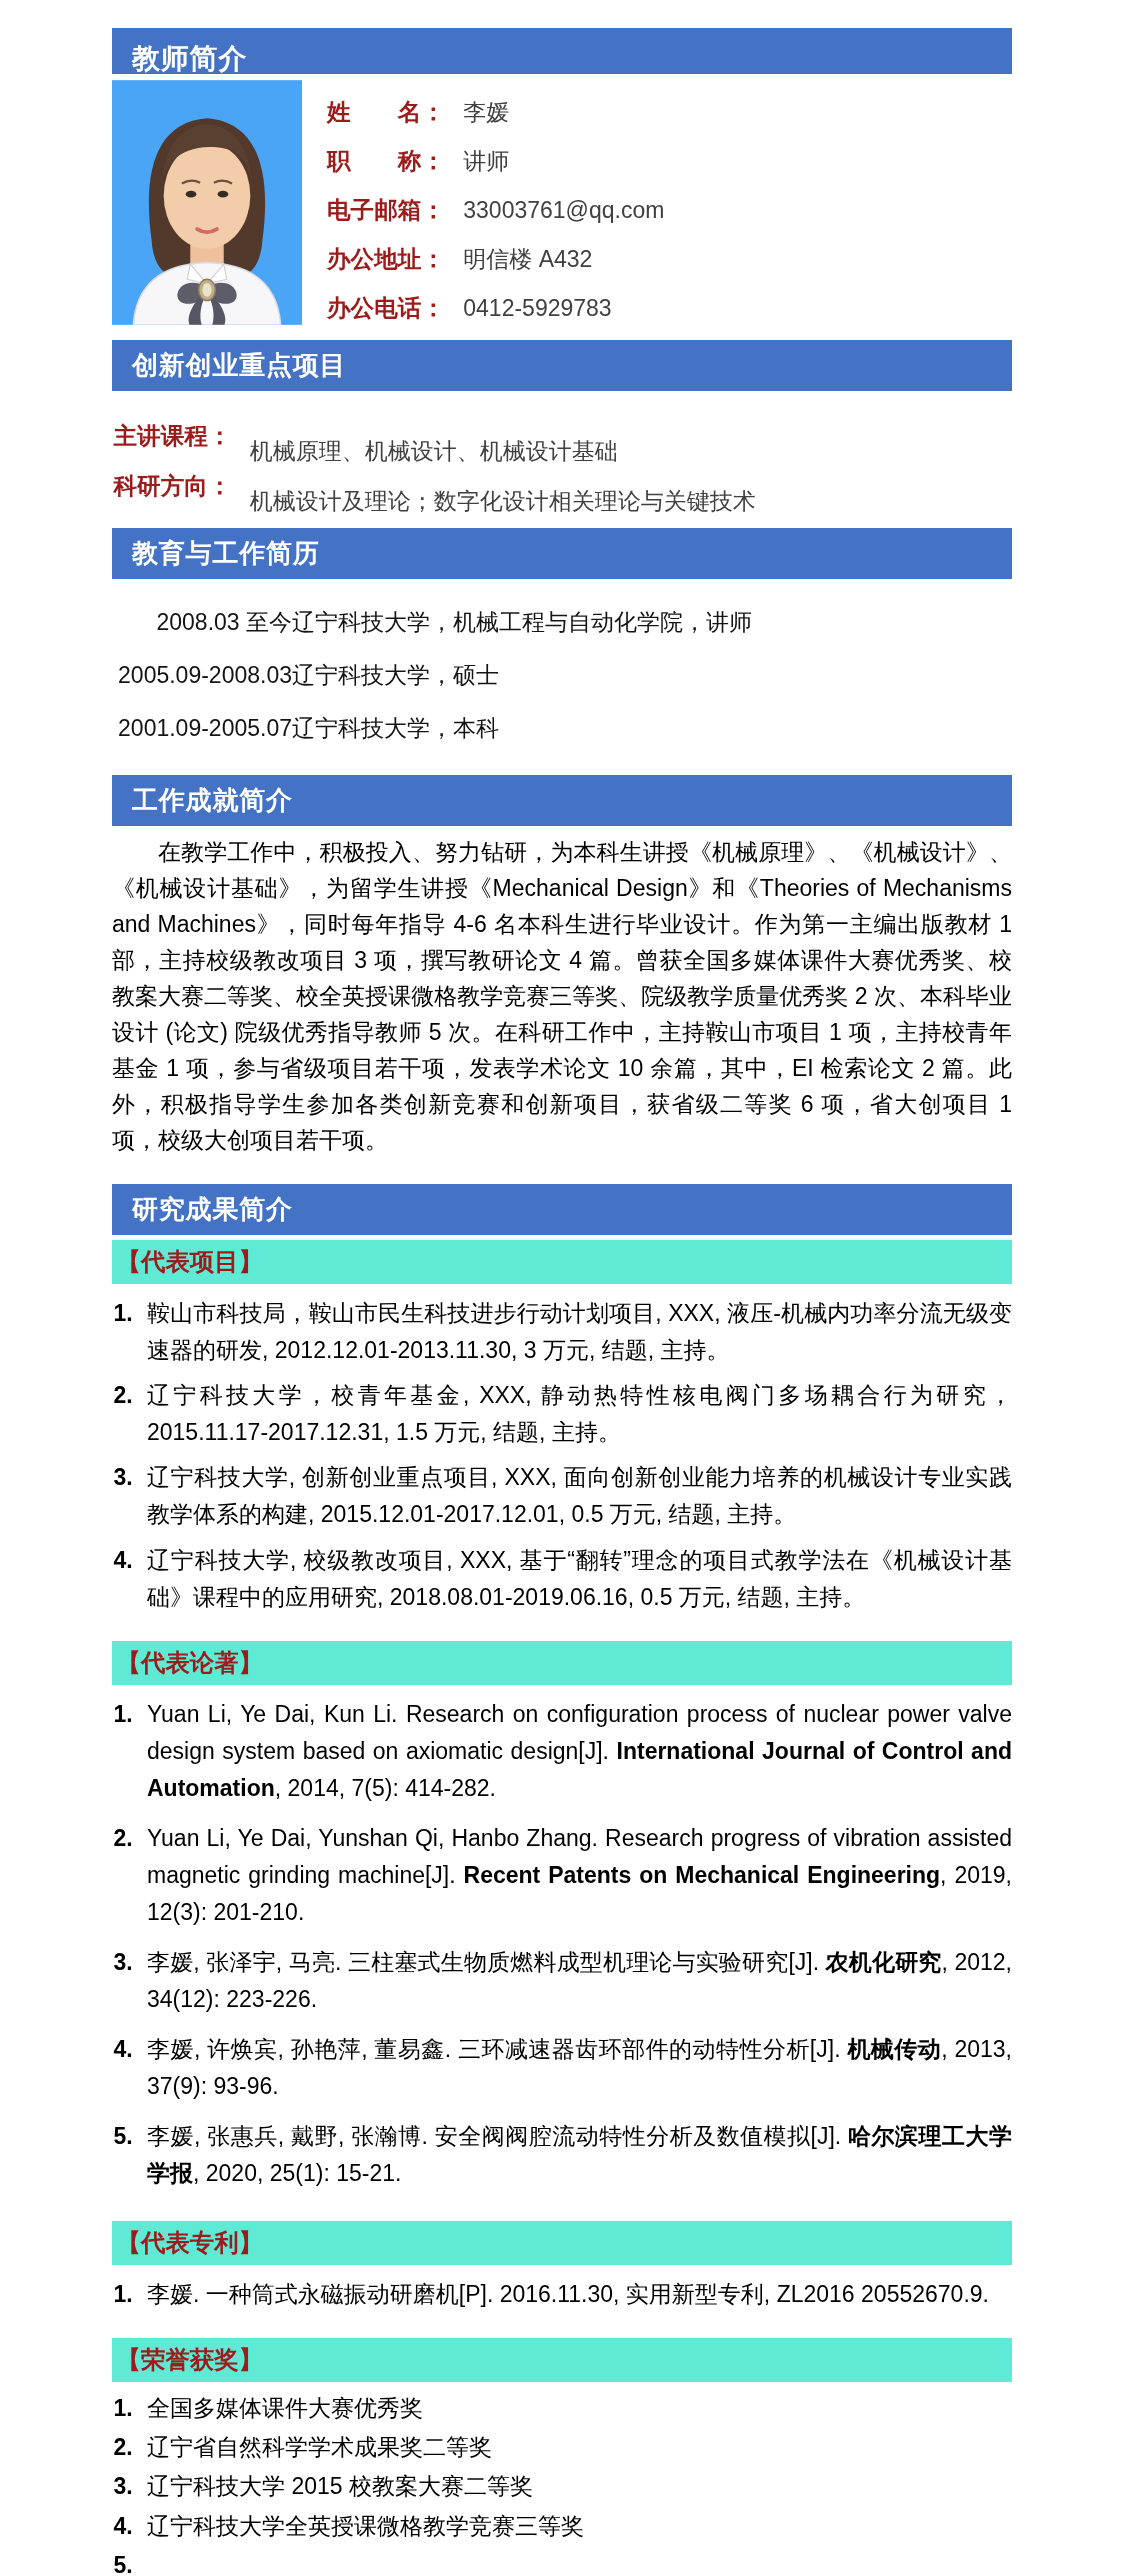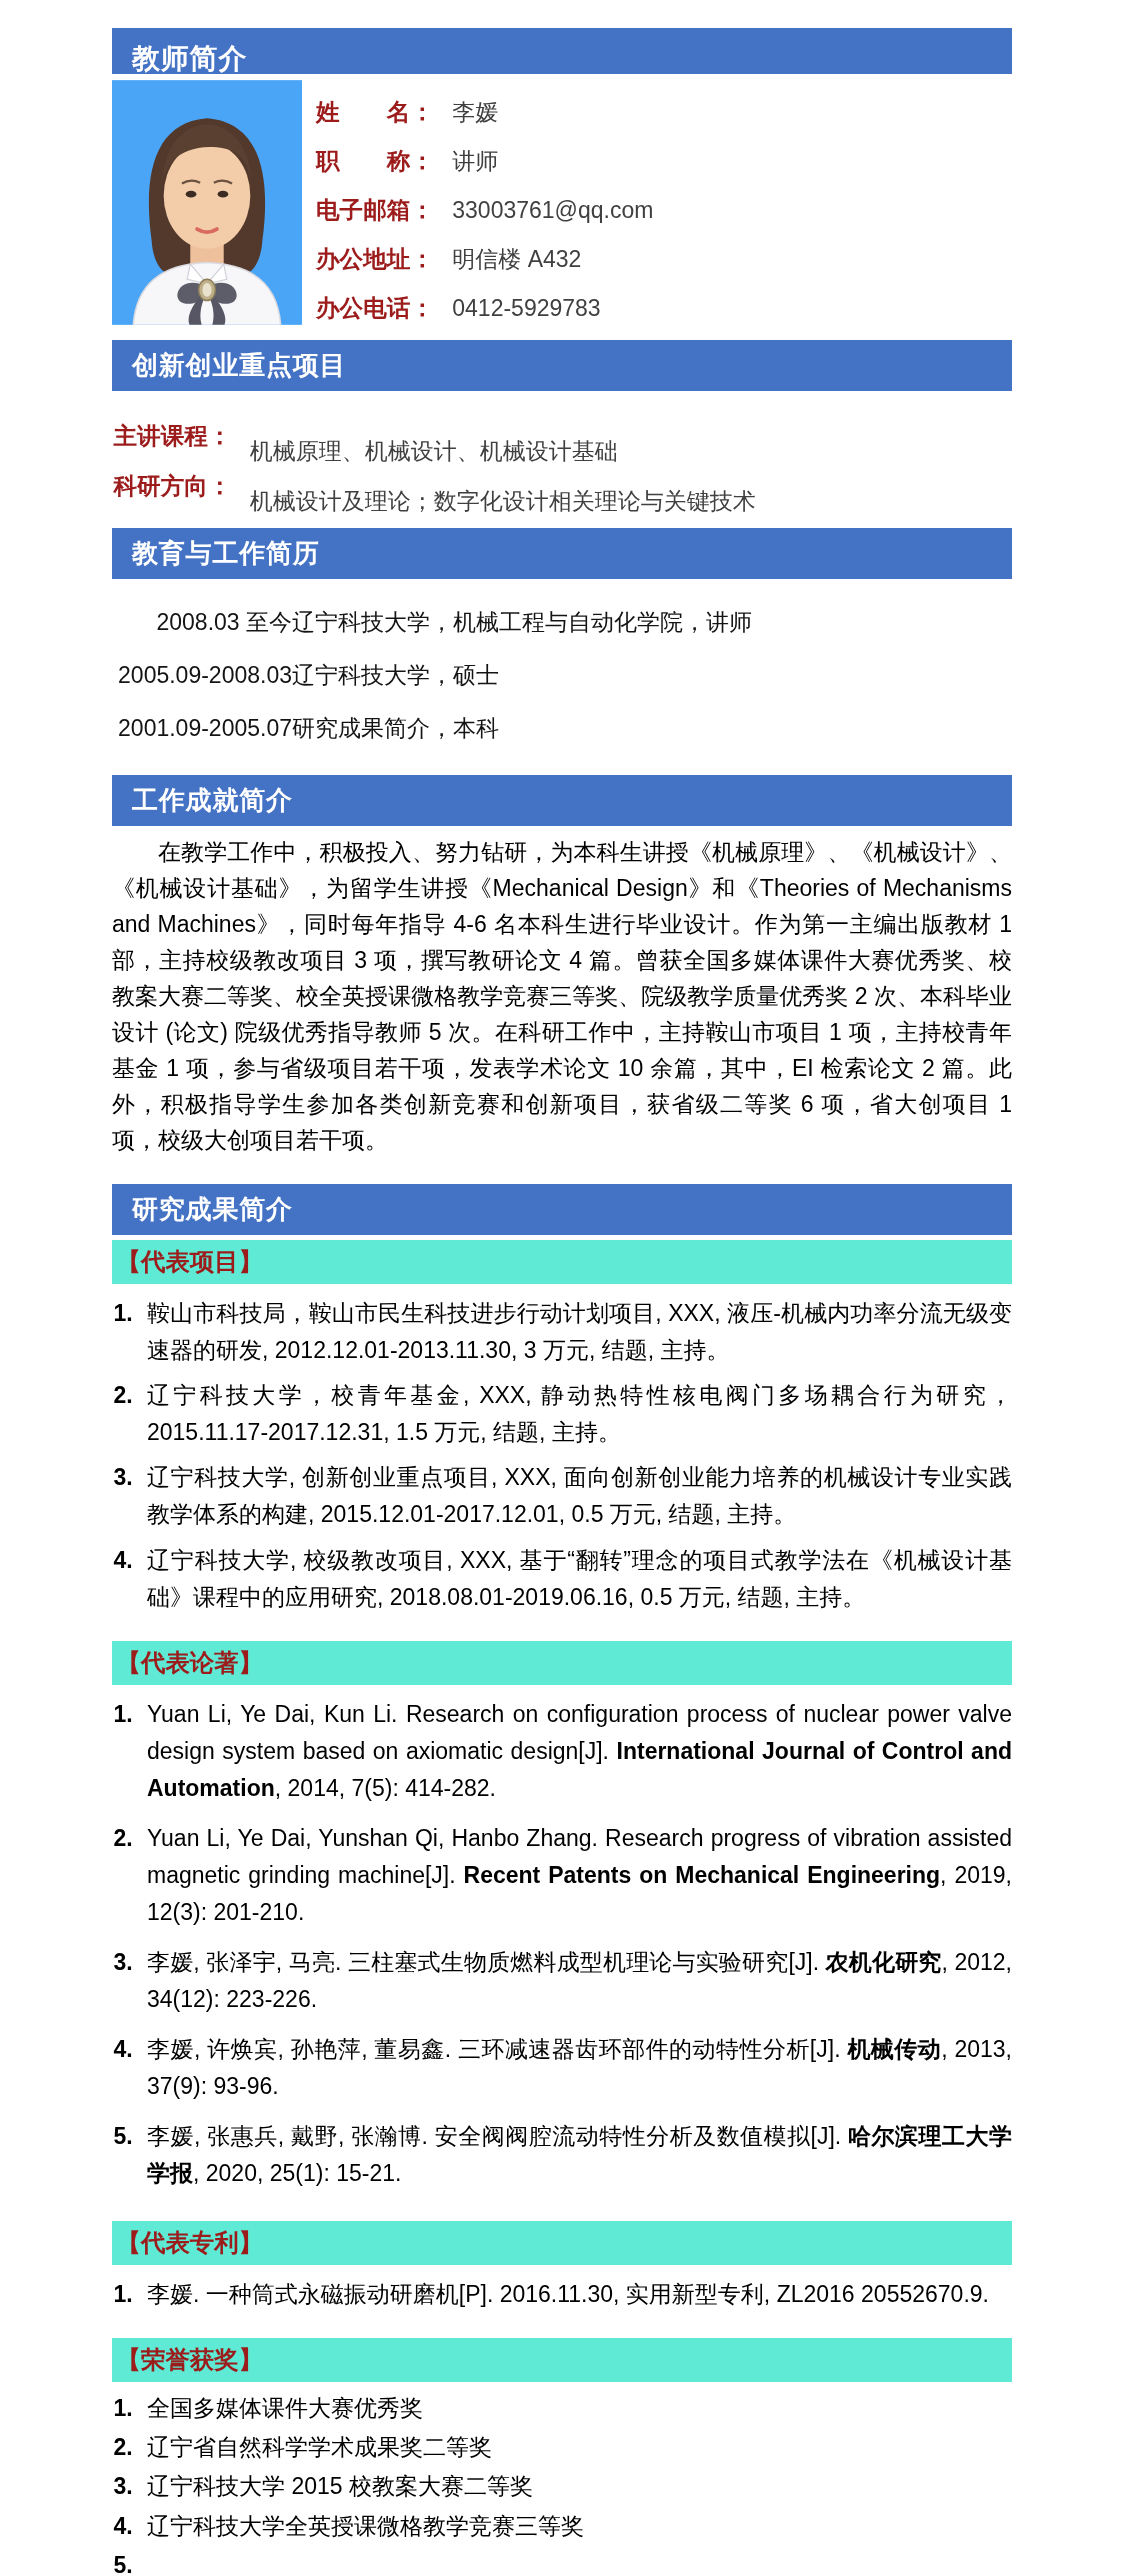--- a/index.html
+++ b/index.html
@@ -15,21 +15,21 @@
   .bar {
     background:#4472C4; color:#ffffff; font-weight:bold;
     height:51px; line-height:51px; font-size:26px;
     padding-left:20px; letter-spacing:0.8px;
   }
   .bar-lg { height:46px; line-height:62px; font-size:28px; }
 
   
   .profile-row { display:flex; margin-top:6.1px; }
   .photo-wrap { width:190px; height:245px; flex:0 0 190px; overflow:hidden; }
-  .fields { margin-left:14px; padding-top:7.6px; }
+  .fields { margin-left:25px; padding-top:7.6px; }
   .field { height:49px; display:flex; align-items:center; }
   .flabel { color:#9C1B1B; font-weight:bold; font-size:23.6px; white-space:pre; }
   .fvalue { font-size:23px; margin-left:18.3px; color:#404040; }
 
   
   .kv-rows { padding:20px 0 17px 1.5px; }
   .kv { height:50px; display:flex; align-items:center; }
   .kv .flabel { font-size:23.6px; }
   .kv .fvalue { margin-left:18.3px;margin-top:30px; }
 
@@ -150,21 +150,21 @@
     <div class="edu-row">
       <span class="edu-period">2008.03 至今</span>
       <span class="edu-detail">辽宁科技大学，机械工程与自动化学院，讲师</span>
     </div>
     <div class="edu-row">
       <span class="edu-period">2005.09-2008.03</span>
       <span class="edu-detail">辽宁科技大学，硕士</span>
     </div>
     <div class="edu-row">
       <span class="edu-period">2001.09-2005.07</span>
-      <span class="edu-detail">研究成果简介，本科</span>
+      <span class="edu-detail">辽宁科技大学，本科</span>
     </div>
   </div>
 
   <div class="bar">工作成就简介</div>
   <p class="para">在教学工作中，积极投入、努力钻研，为本科生讲授《机械原理》、《机械设计》、《机械设计基础》，为留学生讲授《Mechanical Design》和《Theories of Mechanisms and Machines》，同时每年指导 4-6 名本科生进行毕业设计。作为第一主编出版教材 1 部，主持校级教改项目 3 项，撰写教研论文 4 篇。曾获全国多媒体课件大赛优秀奖、校教案大赛二等奖、校全英授课微格教学竞赛三等奖、院级教学质量优秀奖 2 次、本科毕业设计 (论文) 院级优秀指导教师 5 次。在科研工作中，主持鞍山市项目 1 项，主持校青年基金 1 项，参与省级项目若干项，发表学术论文 10 余篇，其中，EI 检索论文 2 篇。此外，积极指导学生参加各类创新竞赛和创新项目，获省级二等奖 6 项，省大创项目 1 项，校级大创项目若干项。</p>
 
   <div class="bar">研究成果简介</div>
 
   <div class="band">【代表项目】</div>
   <ol class="nlist">

